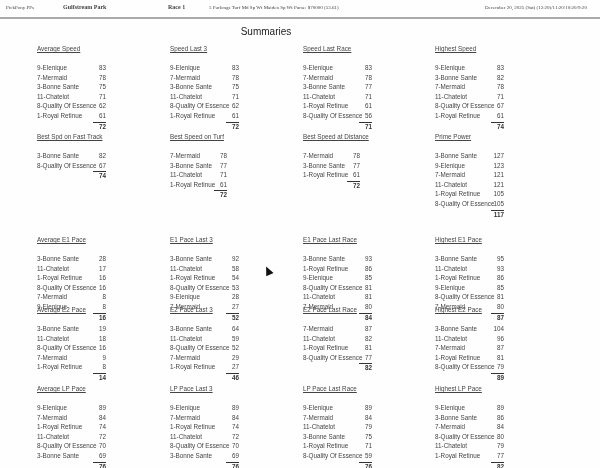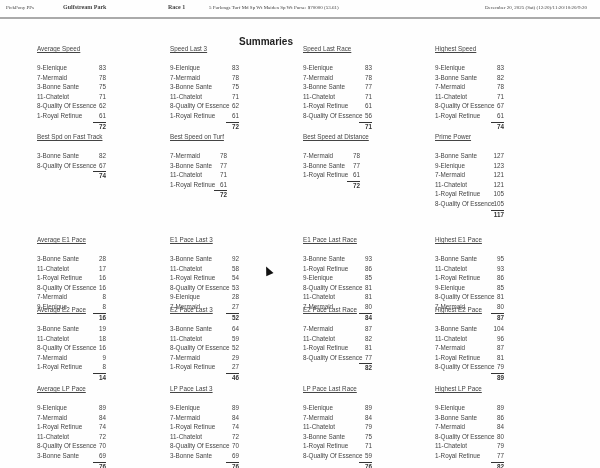--- a/index.html
+++ b/index.html
@@ -4,21 +4,21 @@
   <style>
     html, body { margin: 0; padding: 0; background: #fefefe; }
     body { width: 600px; height: 468px; overflow: hidden; position: relative; font-family: "Liberation Sans", sans-serif; color: #333; }
     .topbar { position: absolute; left: 0; top: 0; width: 600px; height: 19px; font-family: "Liberation Serif", serif; font-size: 5px; color: #444; border-bottom: 2px solid #aaa; box-sizing: border-box; }
     .topbar span { position: absolute; top: 5px; white-space: nowrap; }
     .tb-app { left: 6px; }
     .tb-track { left: 63px; font-weight: bold; font-size: 6px; top: 4px !important; }
     .tb-race { left: 168px; font-weight: bold; font-size: 6px; top: 4px !important; }
     .tb-desc { left: 209px; }
     .tb-date { left: 485px; }
-    .title { position: absolute; top: 36px; left: 0; width: 532px; text-align: center; font-weight: bold; font-size: 10px; color: #222; }
+    .title { position: absolute; top: 26px; left: 0; width: 532px; text-align: center; font-weight: normal; font-size: 10px; color: #222; }
     .block { position: absolute; font-size: 6.3px; color: #444; }
     .block .hdr { text-decoration: underline; white-space: nowrap; height: 10px; }
     .block .rows { margin-top: 9px; }
     .block .row { height: 9.6px; position: relative; white-space: nowrap; }
     .block .name { display: inline-block; }
     .block .total { position: relative; height: 10px; }
     .block .total .line { position: absolute; top: 0; border-top: 1px solid #333; height: 0; }
     .block .total .tv { position: absolute; top: 1px; font-weight: bold; color: #333; }
     .cursor { position: absolute; left: 264px; top: 266px; width: 0; height: 0; border-left: 4px solid transparent; border-right: 4px solid transparent; border-bottom: 9px solid #111; transform: rotate(-25deg); }
   </style>

